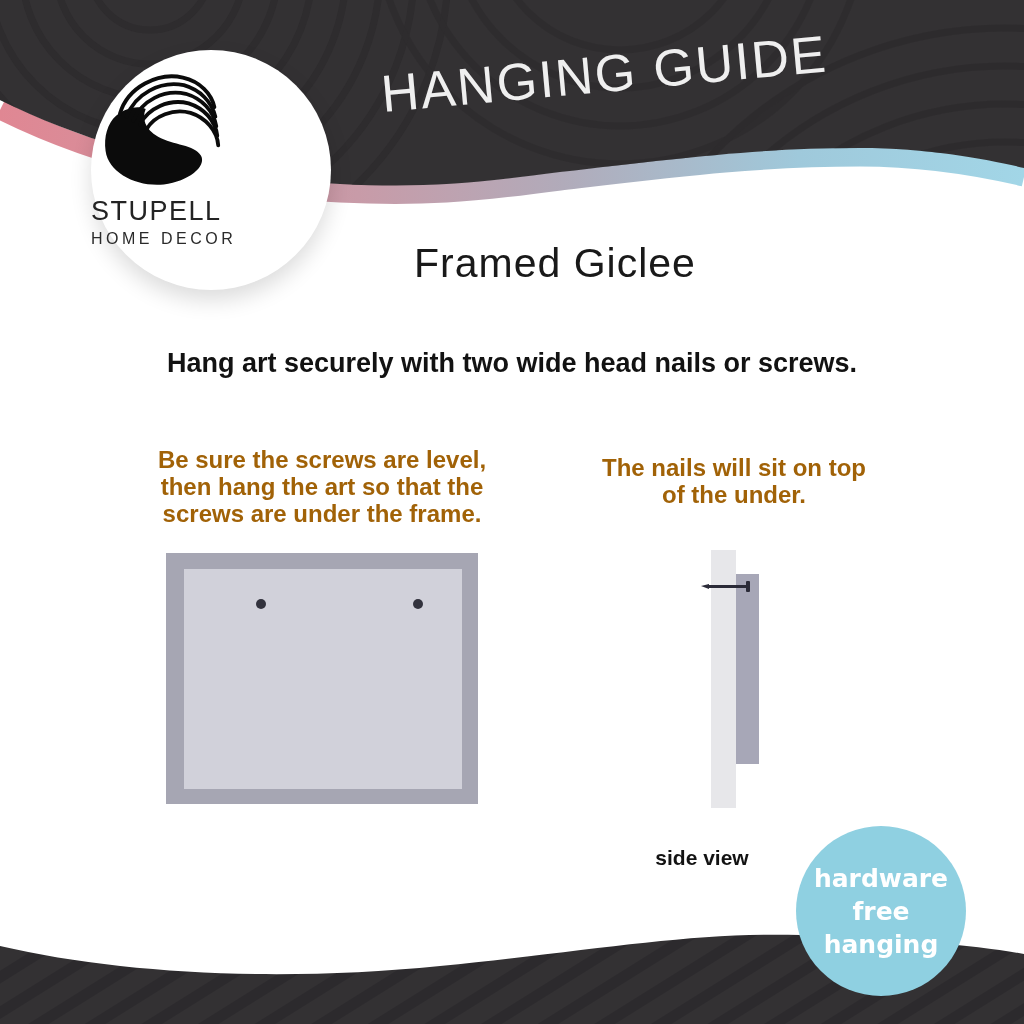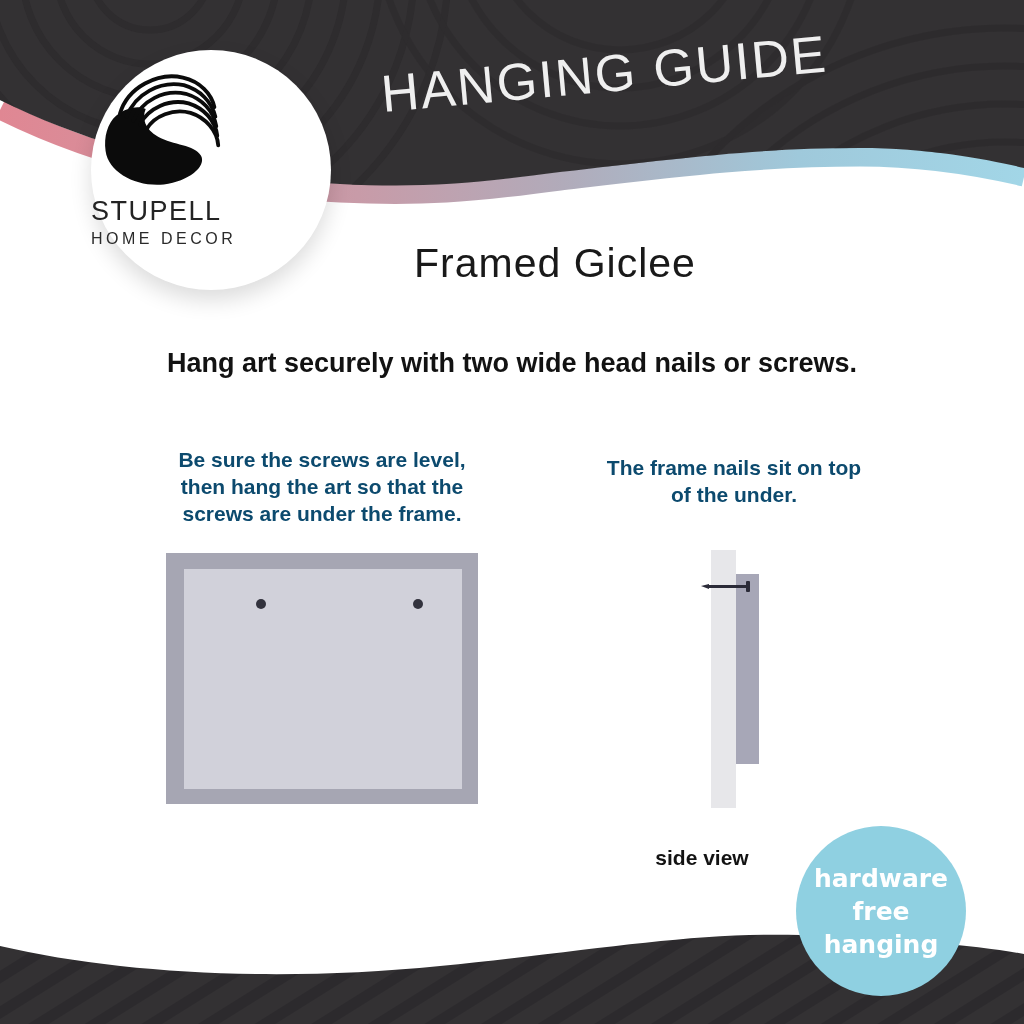--- a/index.html
+++ b/index.html
@@ -23,21 +23,21 @@
   .logo-art{margin-top:18px;width:138px;height:126px;}
   .brand-name{font-size:27px;letter-spacing:1.5px;color:#232323;margin-top:2px;}
   .brand-tagline{font-size:16px;letter-spacing:3.5px;color:#2a2a2a;margin-top:3px;}
 
   
   .product-title{position:absolute;left:0;top:240px;width:1024px;text-align:center;
                  font-size:41px;color:#191919;letter-spacing:1px;padding-left:43px;}
   .intro-text{position:absolute;left:0;top:348px;width:1024px;text-align:center;
               font-size:27px;font-weight:700;color:#121212;}
 
-  .instr{font-size:21px;font-weight:700;line-height:27px;text-align:center;color:#0c4a6e;}
+  .instr{font-size:24px;font-weight:700;line-height:27px;text-align:center;color:#a16207;}
   .instr span{display:block;}
   .instr-front{left:92px;top:446px;width:460px;}
   .instr-side{left:534px;top:454px;width:400px;}
 
   .caption{font-size:21px;font-weight:700;text-align:center;color:#131313;}
   .caption-front{left:166px;top:836px;width:312px;}
   .caption-side{left:627px;top:846px;width:150px;}
 
   
   .frame-outer{left:166px;top:553px;width:312px;height:251px;background:#a6a6b3;}
@@ -137,21 +137,21 @@
   </div>
 
   <div class="frame-outer abs">
     <div class="frame-inner">
       <div class="screw-dot screw-left"></div>
       <div class="screw-dot screw-right"></div>
     </div>
   </div>
 
   <div class="instr instr-side abs">
-    <span>The frame nails sit on top</span>
+    <span>The nails will sit on top</span>
     <span>of the under.</span>
   </div>
 
   <div class="wall-bar abs side-group"></div>
   <div class="frame-bar abs side-group"></div>
   <div class="nail-line abs side-group"></div>
   <div class="nail-head abs side-group"></div>
   <div class="nail-tip abs side-group"></div>
   <div class="caption caption-side abs">side view</div>
 

